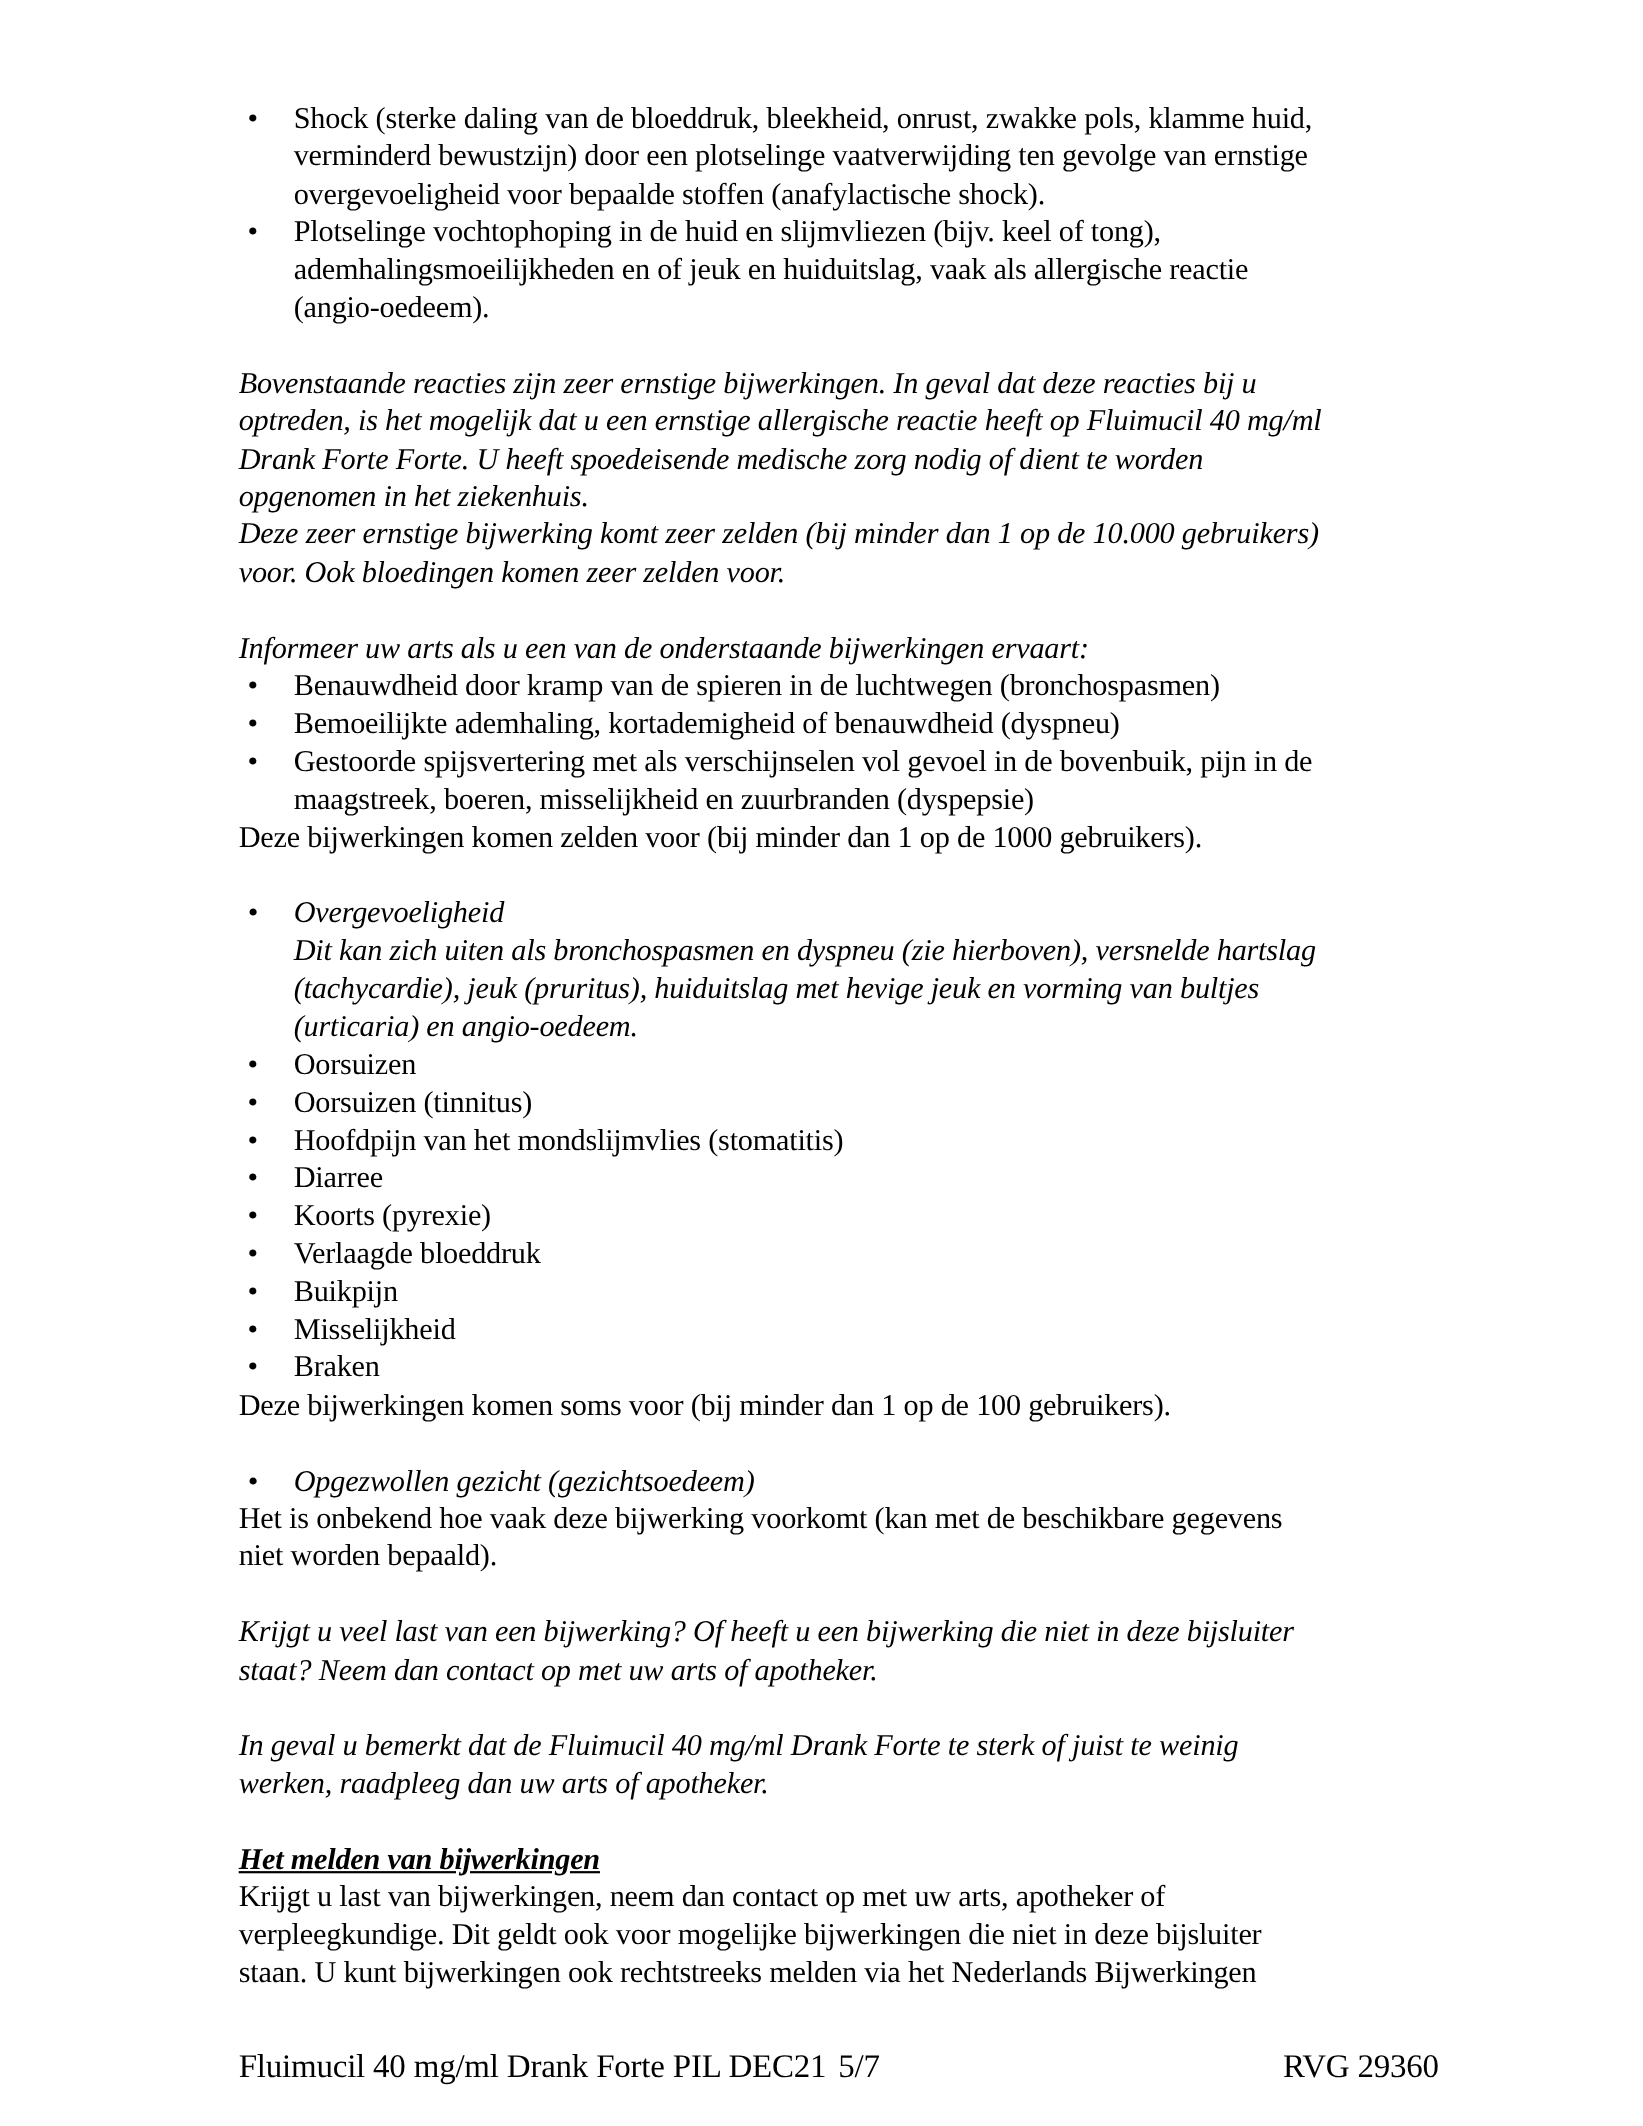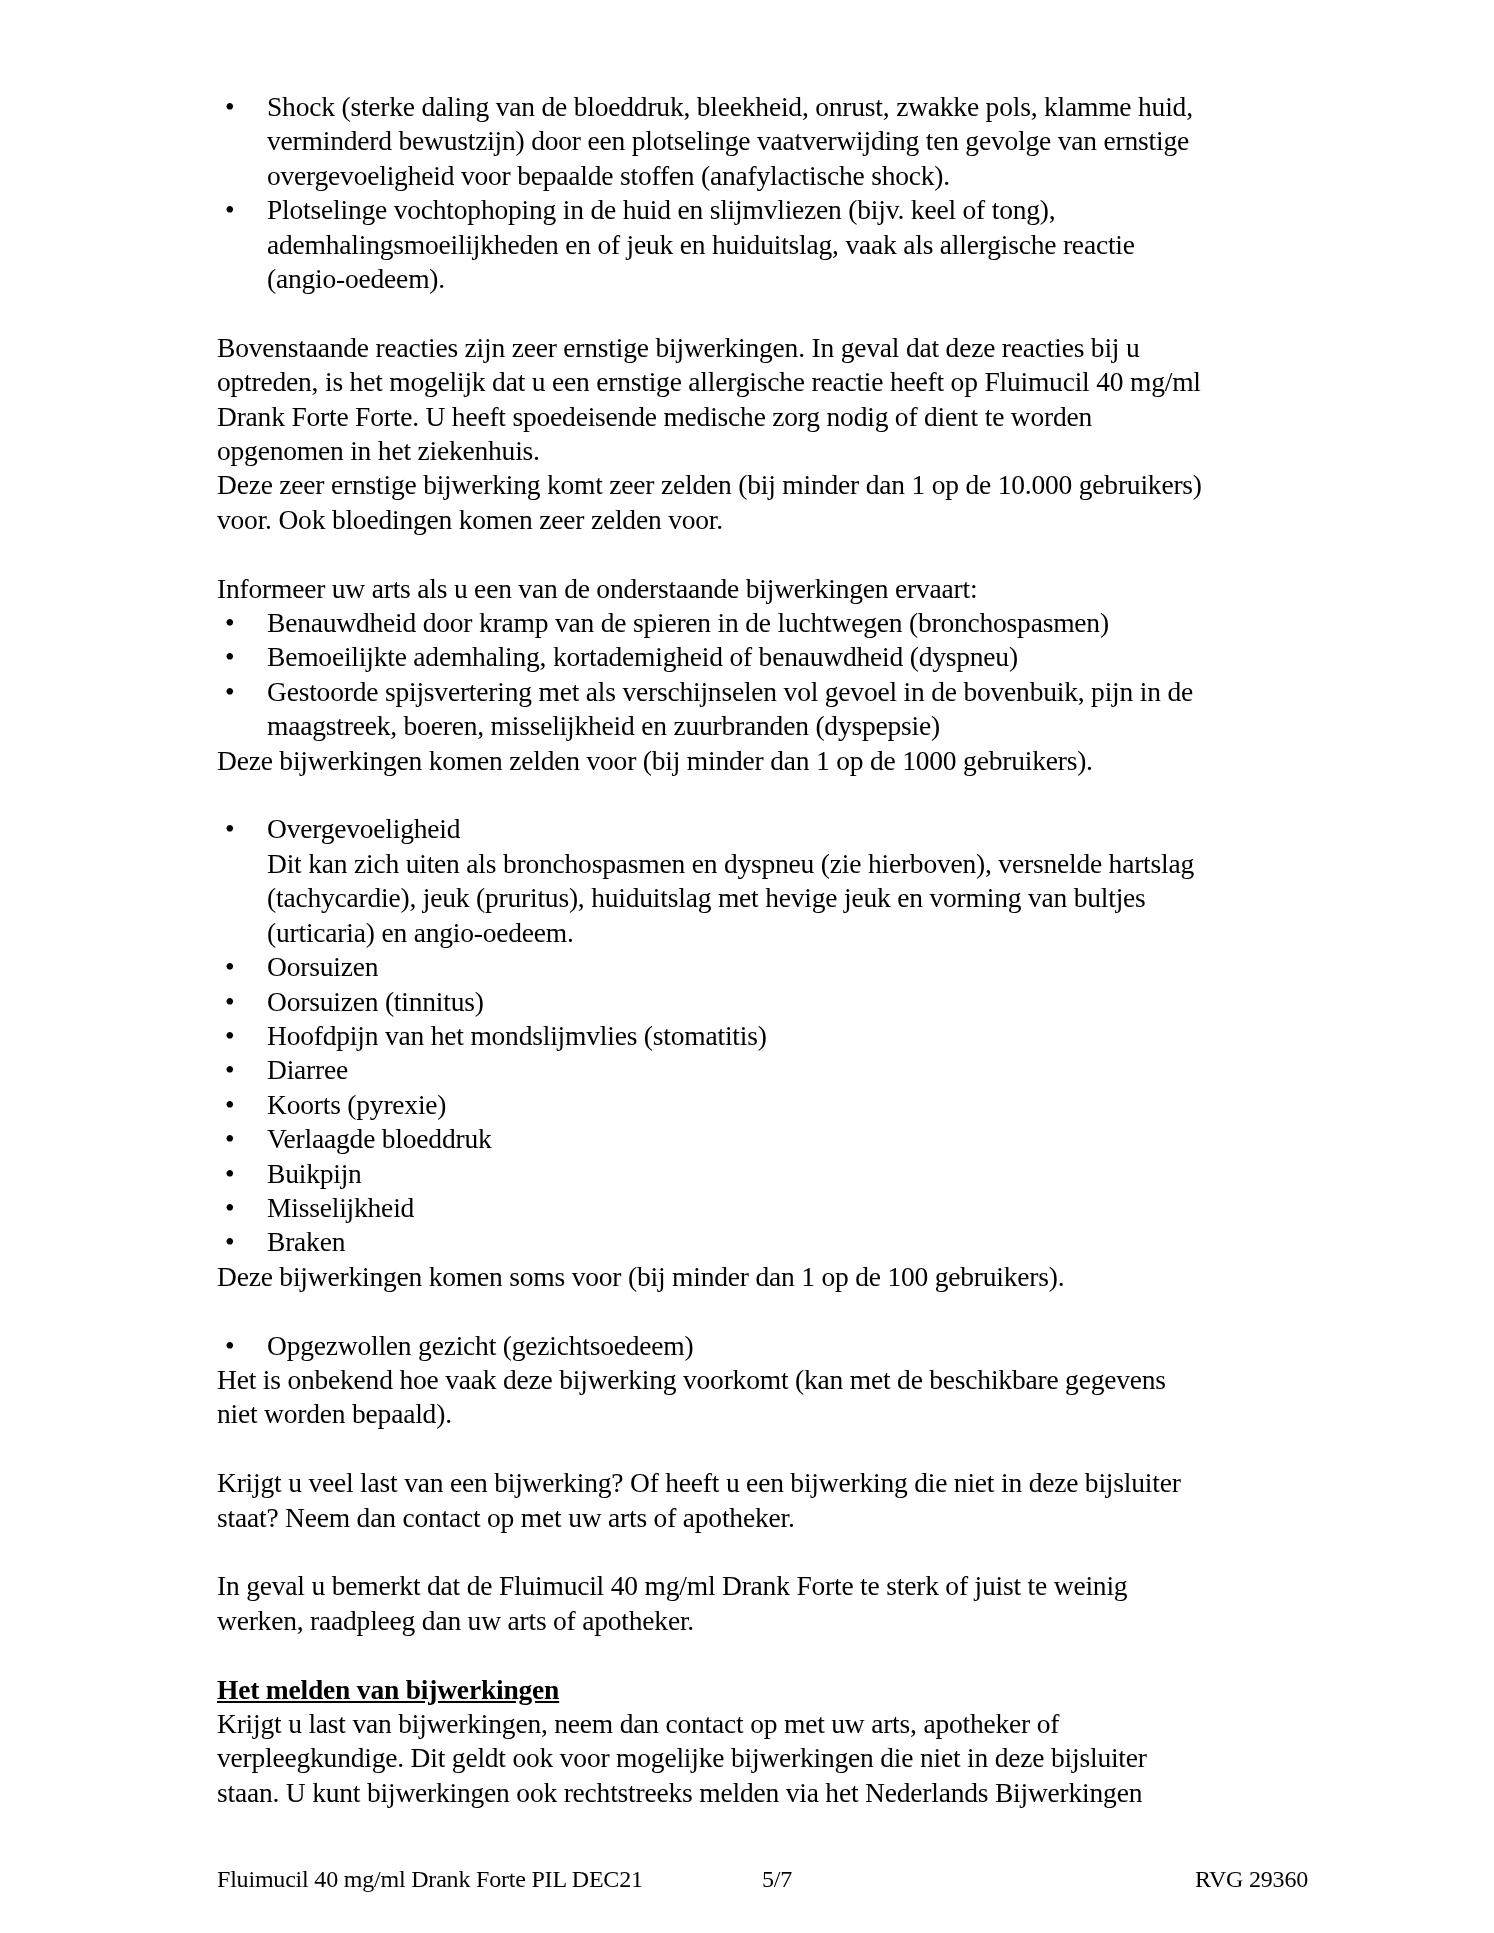--- a/index.html
+++ b/index.html
@@ -16,37 +16,37 @@
     overflow: hidden;
   }
   .content {
     position: absolute;
     left: 217px;
     top: 90px;
     width: 1100px;
   }
   .para, .bt { white-space: pre-line; }
   .block { margin: 0; }
-  .gap { margin-top: 34.4px; }
+  .gap { margin-top: 34.4px; font-style: italic; }
   .bullet { position: relative; padding-left: 50px; }
   .dot {
     position: absolute;
     left: 8px;
     top: 0;
     font-size: 27.5px;
   }
   .sub { }
   .heading {
     font-weight: bold;
     text-decoration: underline;
   }
   .footer-item {
     position: absolute;
     top: 1862px;
-    font-size: 24px;
+    font-size: 30px;
     white-space: nowrap;
   }
   .f-left  { left: 217px; }
   .f-center{ left: 762px; }
   .f-right { right: 186px; text-align: right; }
 </style>
 </head>
 <body>
 
 <div class="page">

